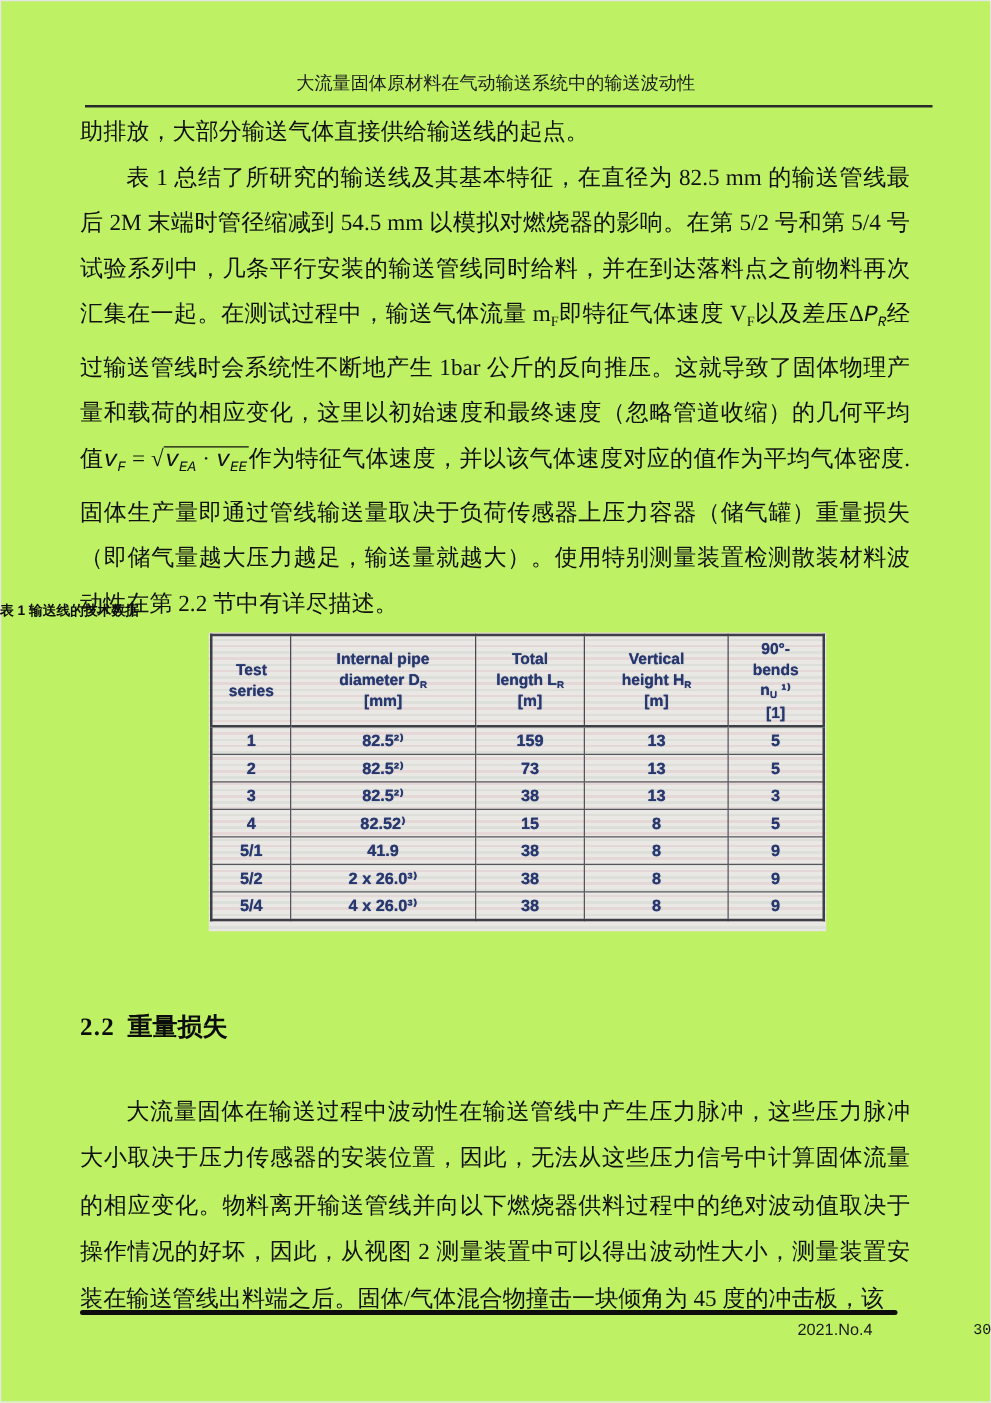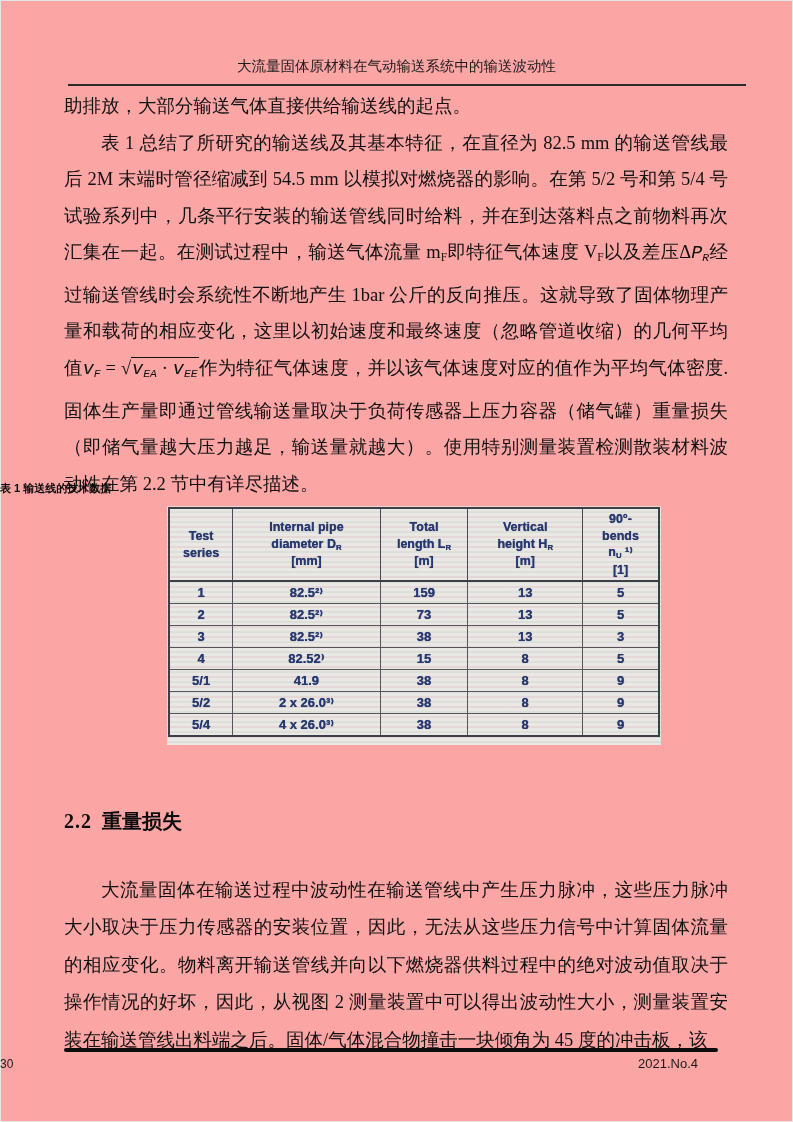--- a/index.html
+++ b/index.html
@@ -1,17 +1,17 @@
 <!DOCTYPE html>
 <html style="--ink: #111111; --table-text: #27386f; --scan-bg: #eae8e4;"><head>
 <meta charset="utf-8">
 <style>
   html,body{margin:0;padding:0;background:#f2f2f2;}
   .page{
-    position:relative;width:793px;height:1122px;margin:0 auto;background:#fca5a5;
+    position:relative;width:793px;height:1122px;margin:0 auto;background:#bef264;
     font-family:"Liberation Serif","DejaVu Serif",serif;color:var(--ink,#111);
     box-shadow:inset 0 0 0 1px #e6e6e6;overflow:hidden;
   }
   .running-title{position:absolute;top:57px;left:0;right:0;text-align:center;font-size:14.5px;color:#1c1c1c;}
   .header-rule{position:absolute;top:84px;left:68px;width:678px;border-top:2.5px solid #2a2a2a;}
   .textblock1{position:absolute;top:88px;left:64px;width:664px;font-size:18.5px;line-height:36.5px;text-align:justify;}
   .textblock2{position:absolute;top:872px;left:64px;width:664px;font-size:18.5px;line-height:37.4px;text-align:justify;}
   .para-indent{text-indent:2em;}
   p{margin:0;}
   sub{font-size:62%;vertical-align:-0.3em;}
@@ -34,22 +34,22 @@
   .scan td{font-size:13px;height:21px;text-align:center;vertical-align:middle;
     border:1.2px solid #55555c;padding:0 2px;}
   .scan th,.scan td,.footnotes{text-shadow:0 0 0.7px currentColor;}
   .footnotes{padding:6px 2px 2px 8px;color:var(--table-text,#27386f);
     font-family:"Liberation Sans","DejaVu Sans",sans-serif;font-weight:bold;font-size:12.5px;line-height:19.5px;}
   .footnote sup{font-size:72%;margin-right:9px;}
   .section-heading{position:absolute;top:808px;left:64px;font-weight:bold;font-size:20px;color:#0c0c0c;}
   .heading-num{font-family:"Liberation Serif","DejaVu Serif",serif;margin-right:10px;letter-spacing:1px;}
   .heading-text{font-family:"Liberation Sans","DejaVu Sans",sans-serif;}
   .footer-bar{position:absolute;top:1048px;left:64px;width:654px;height:4px;background:#0d0d0d;border-radius:2px;}
-  .footer-page{position:absolute;top:1057px;left:0;right:0;text-align:left;font-size:12px;
-    font-family:Liberation Sans, sans-serif;color:#1a1a1a;}
+  .footer-page{position:absolute;top:1057px;left:0;right:0;text-align:right;font-size:12px;
+    font-family:Liberation Mono, monospace;color:#1a1a1a;}
   .footer-issue{position:absolute;top:1056px;right:95px;font-size:13px;
     font-family:"Liberation Sans","DejaVu Sans",sans-serif;color:#1a1a1a;}
 </style>
 </head>
 <body>
 
 <div class="page">
 
   <div class="running-title">大流量固体原材料在气动输送系统中的输送波动性</div>
   <div class="header-rule"></div>

